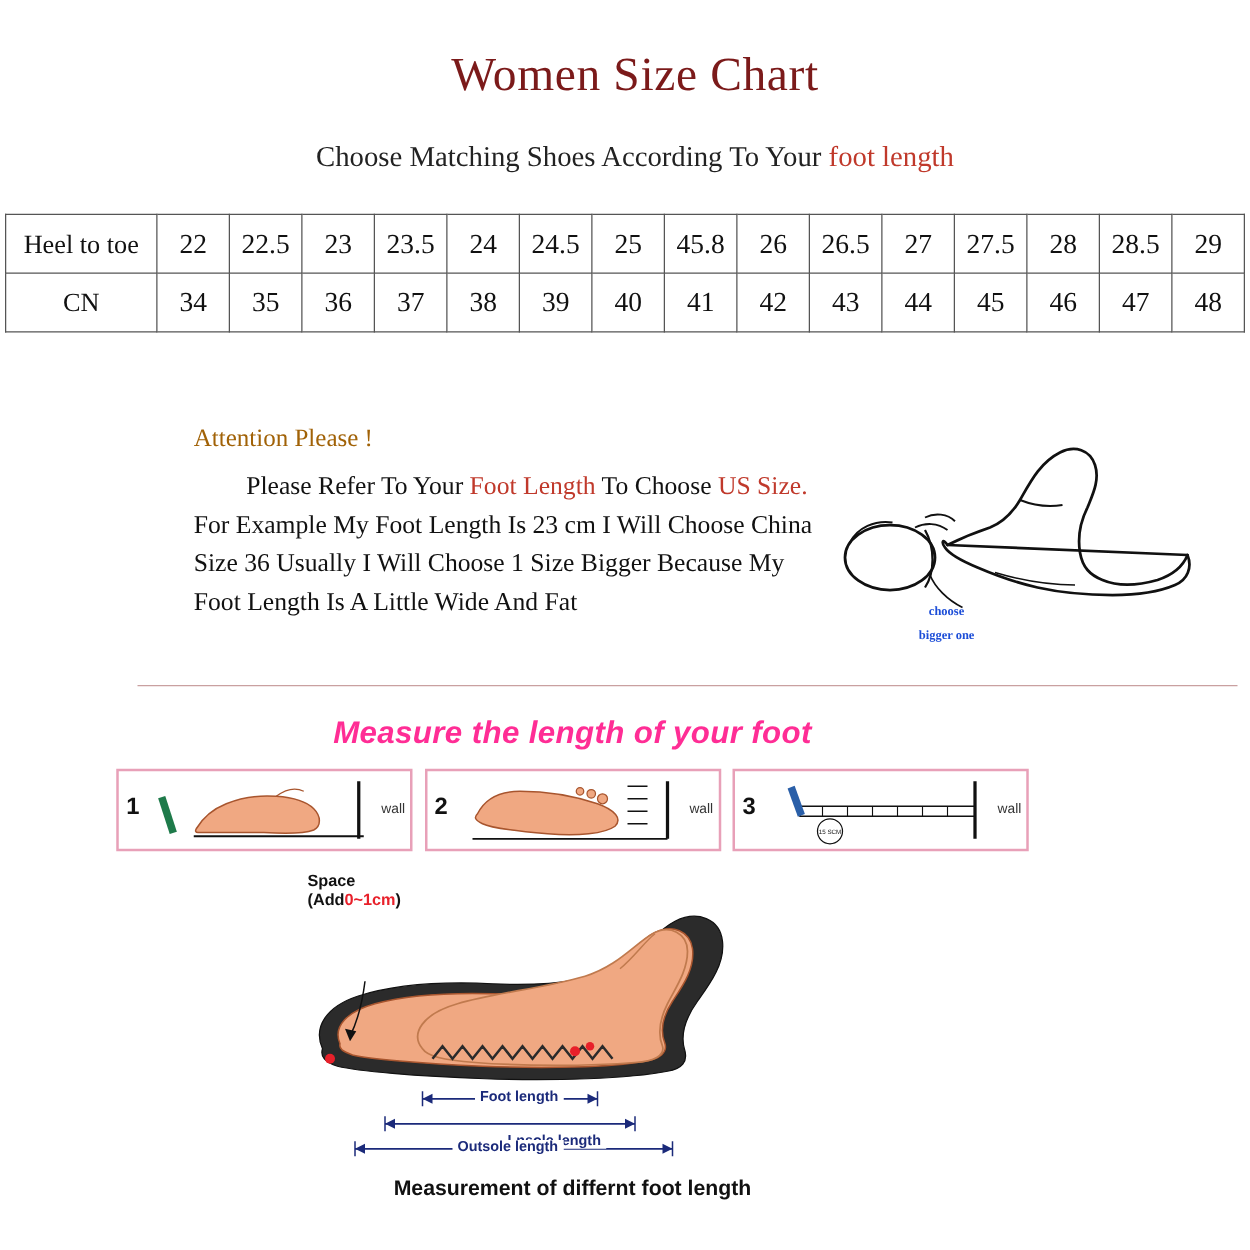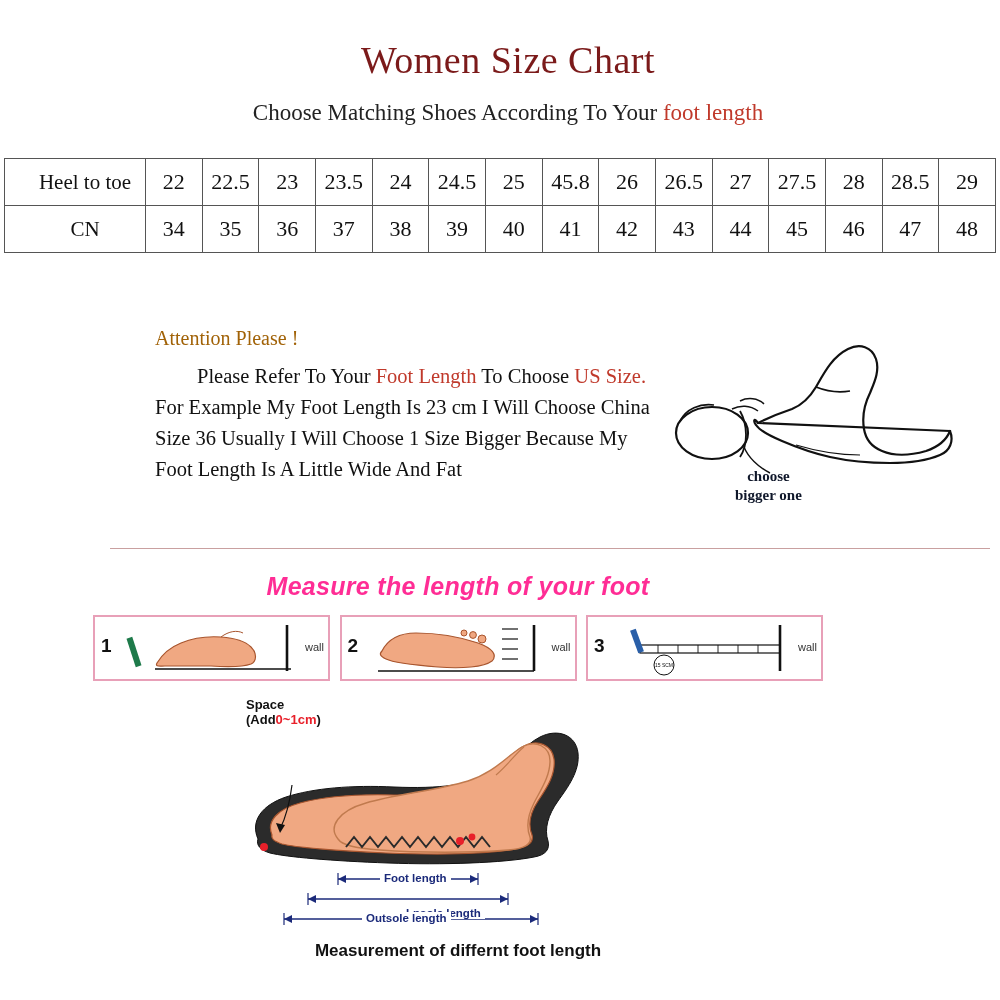--- a/index.html
+++ b/index.html
@@ -26,21 +26,21 @@
     font-family: "Liberation Serif", serif;
     font-size: 38px;
     color: #7b1a1a;
     letter-spacing: 0.5px;
     margin: 0;
     font-weight: normal;
   }
   .subtitle {
     font-family: "Liberation Serif", serif;
     font-size: 23px;
-    margin-top: 18px;
+    margin-top: 31px;
     color: #222;
   }
   .subtitle .hl {
     color: #c0392b;
   }
 
   
   .table-wrap {
     margin: 32px 0 0 0;
     padding: 0 4px;
@@ -56,21 +56,20 @@
     text-align: center;
     font-family: "Liberation Serif", serif;
     font-size: 22px;
     height: 36px;
     padding: 5px 0;
     color: #111;
   }
   table.size-table td.rowlabel {
     width: 120px;
     font-size: 21px;
-    padding-left: 20px;
   }
 
   
   .attention {
     position: relative;
     margin-top: 74px;
     height: 180px;
   }
   .attention-title {
     position: absolute;
@@ -99,22 +98,22 @@
     top: -22px;
     width: 360px;
     height: 200px;
   }
   .choose-text {
     position: absolute;
     left: 735px;
     top: 140px;
     font-family: "Liberation Serif", serif;
     font-weight: bold;
-    font-size: 15px;
-    color: #0f172a;
+    font-size: 10px;
+    color: #1d4ed8;
     line-height: 19px;
     text-align: center;
   }
 
   .divider {
     position: absolute;
     left: 110px;
     top: 548px;
     width: 880px;
     height: 1px;

